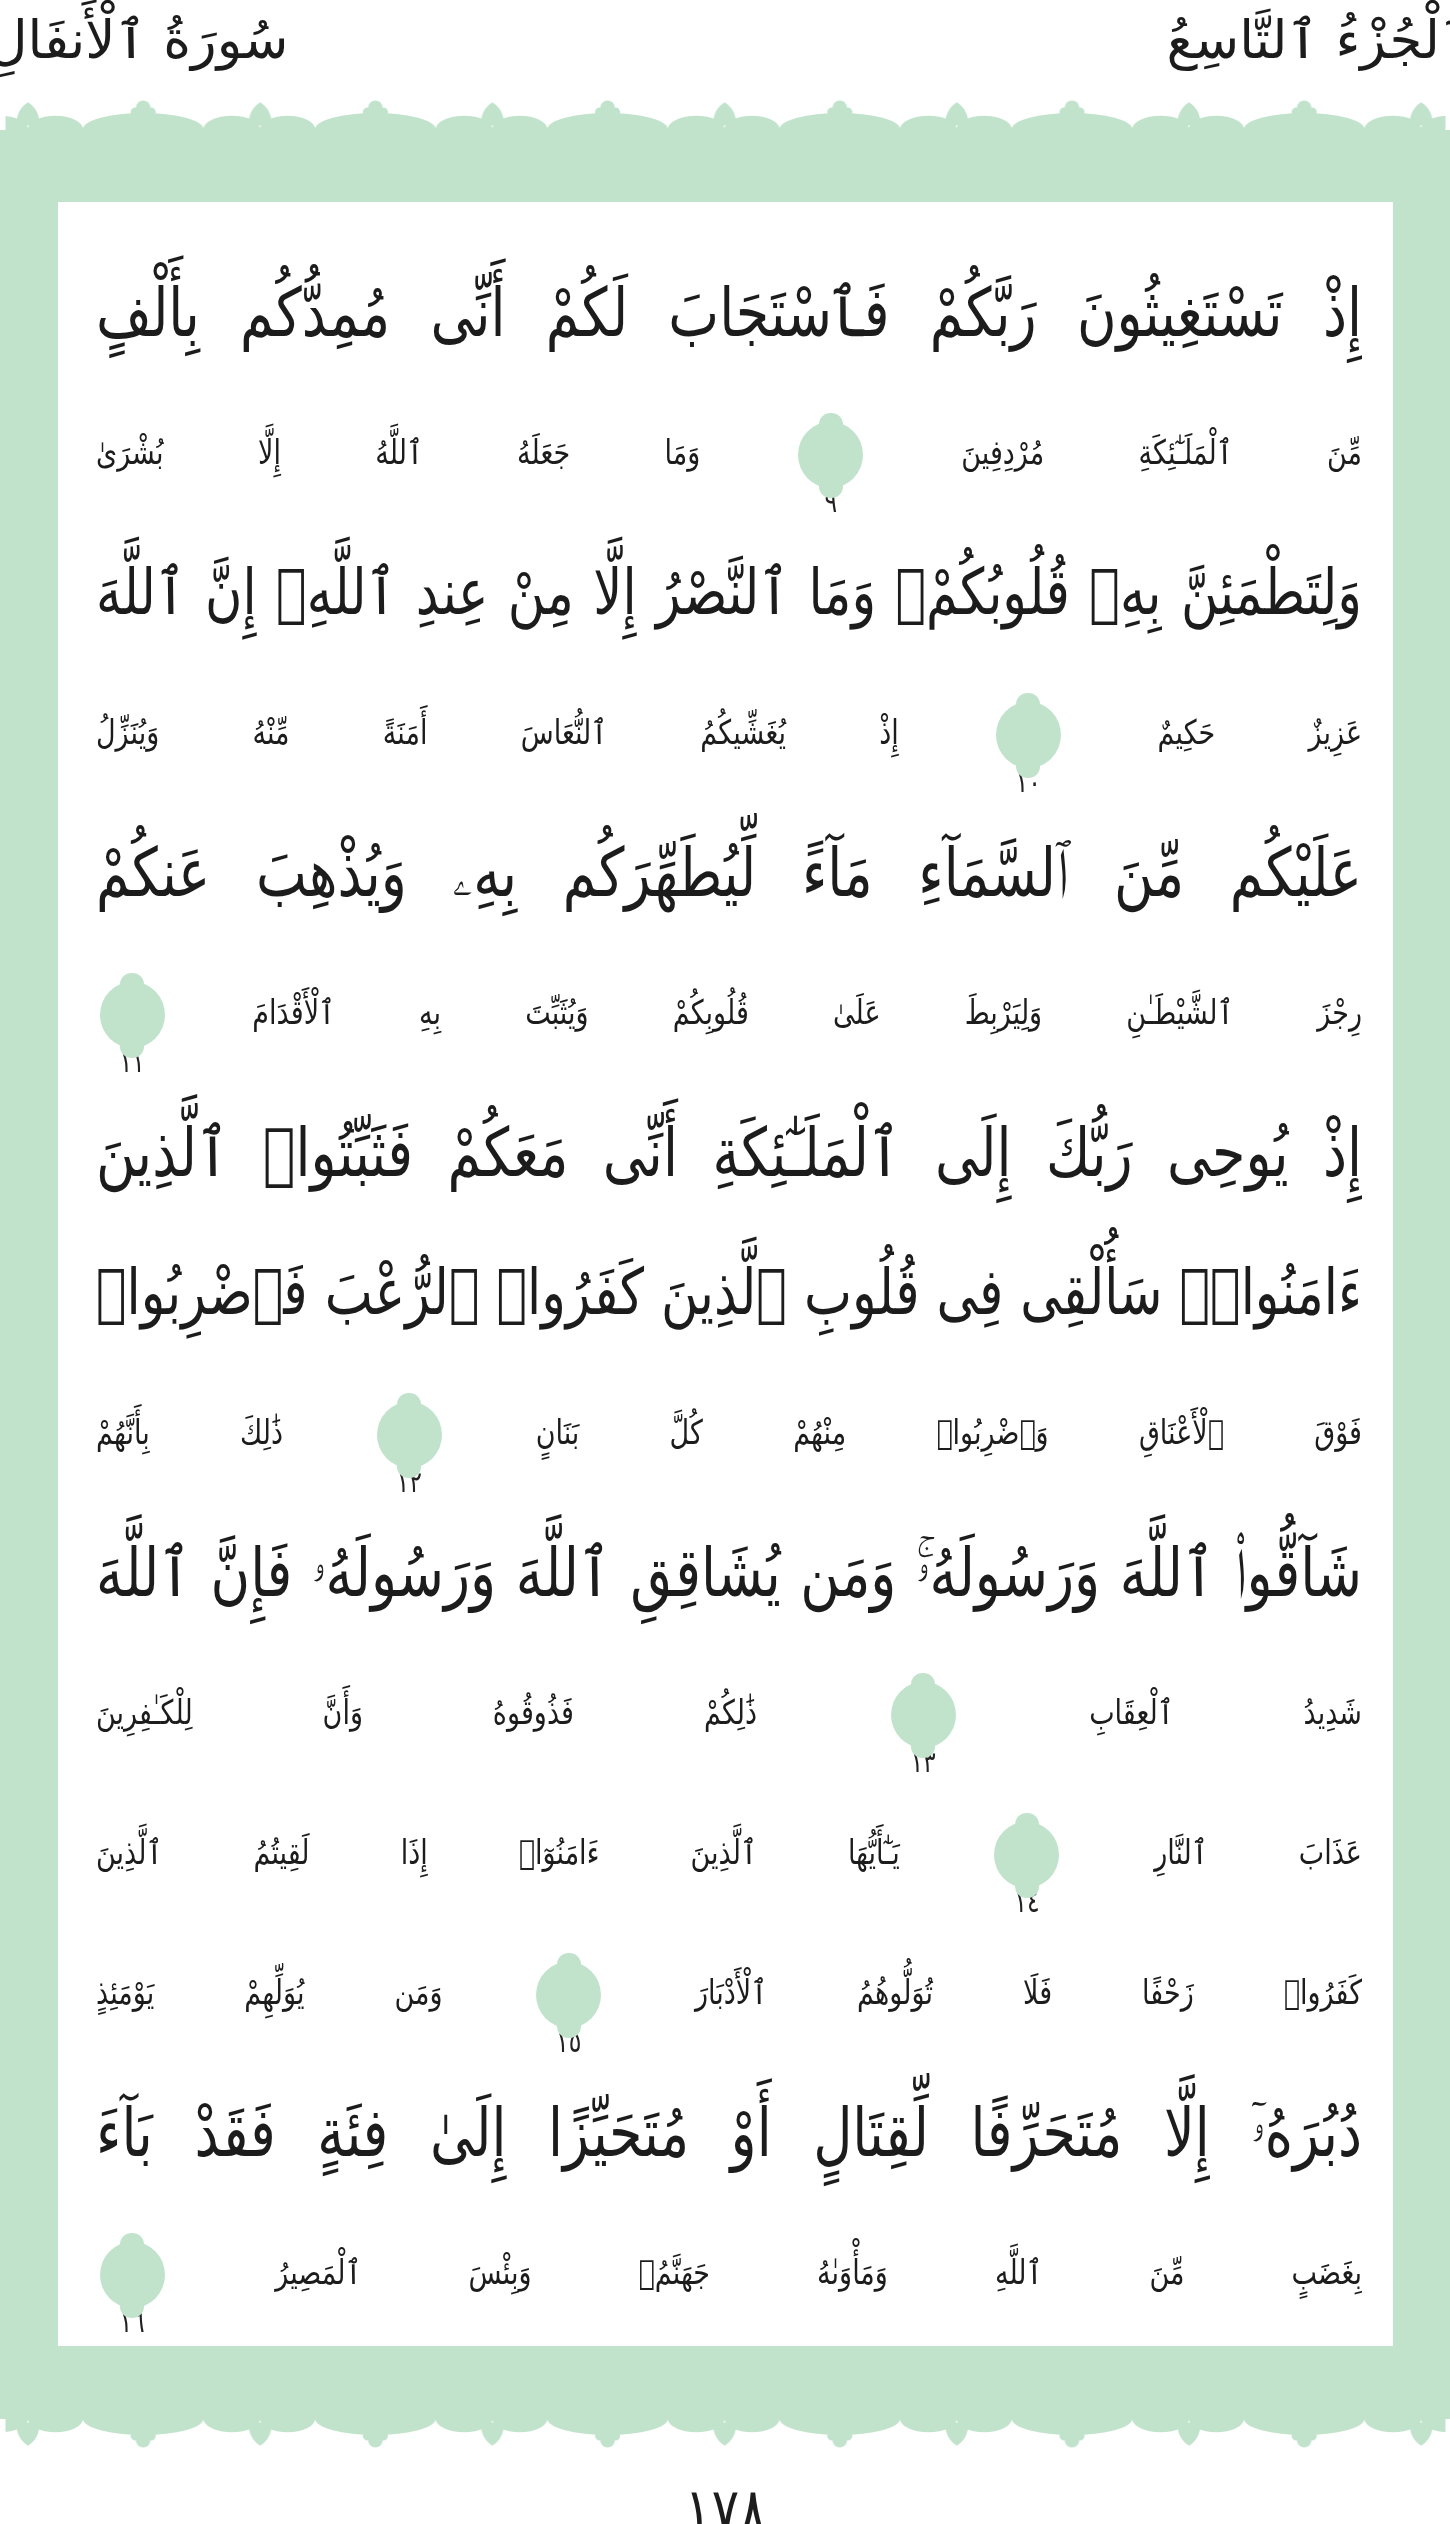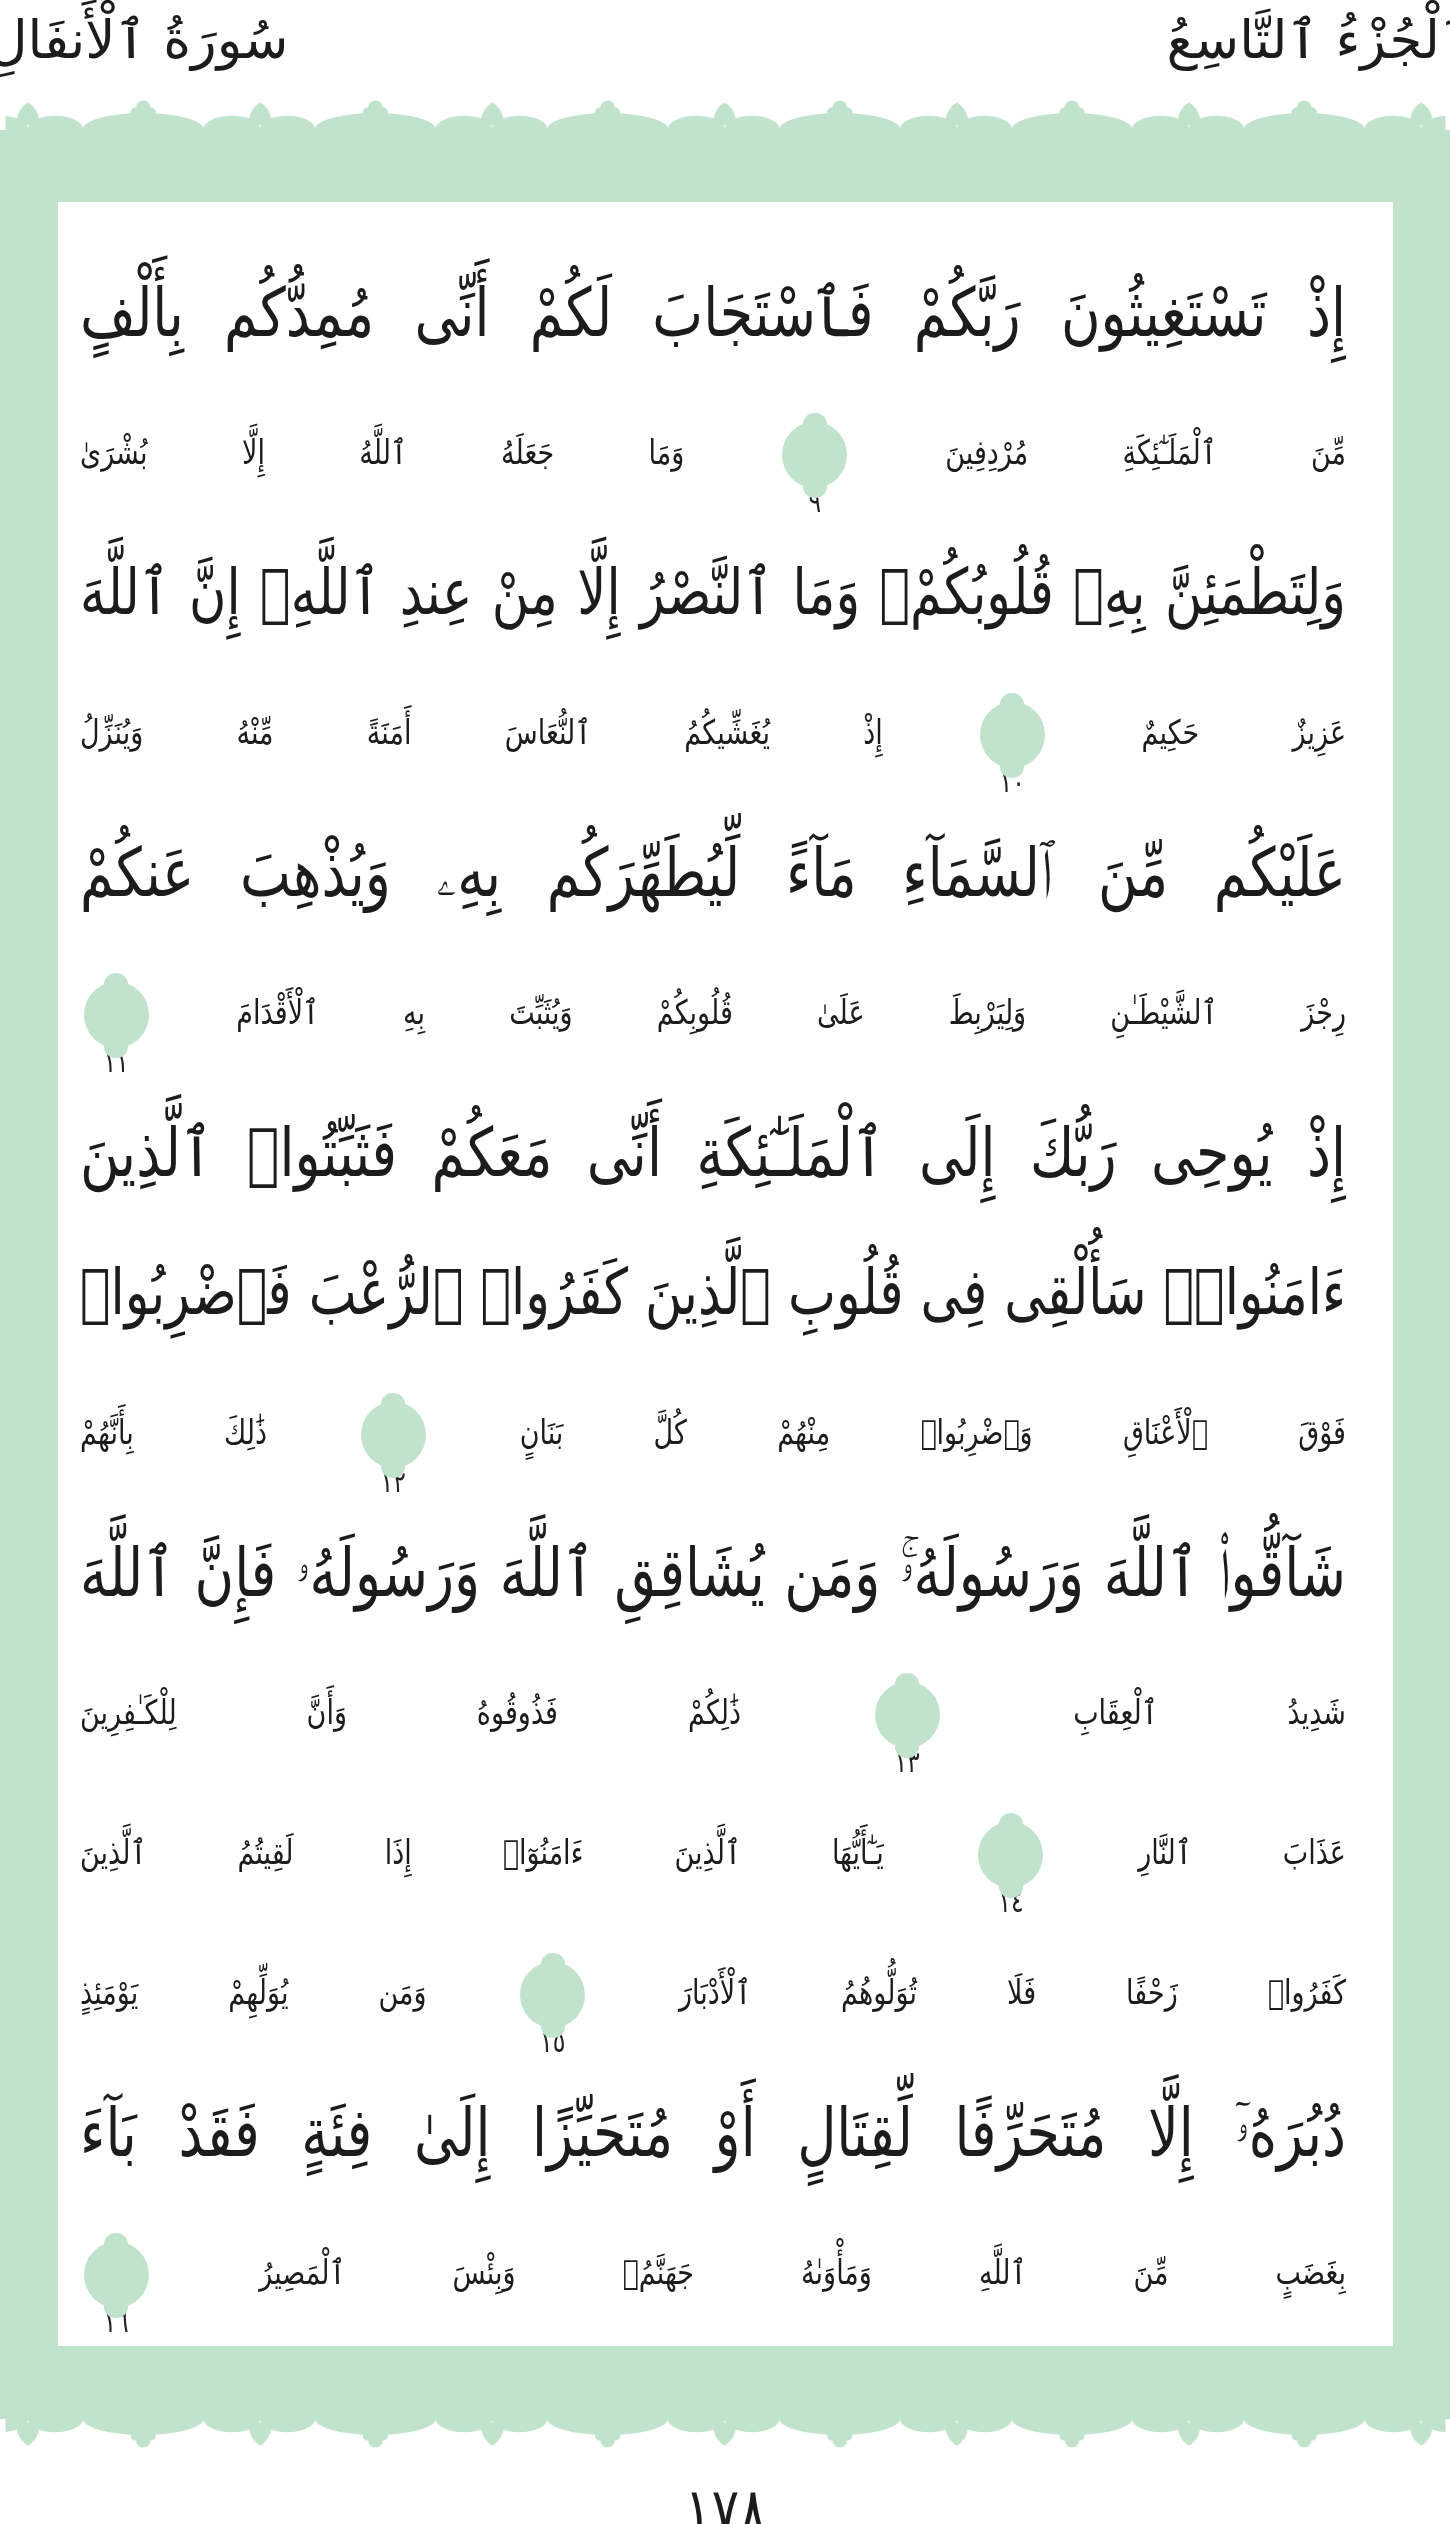--- a/index.html
+++ b/index.html
@@ -21,21 +21,21 @@
   }
   .scallop { position: absolute; left: 0; width: 1451px; height: 36px; display: block; }
   .scallop.top { top: 95px; }
   .scallop.bottom { top: 2417px; transform: scaleY(-1); }
 
   .panel {
     position: absolute; left: 58px; top: 202px; width: 1335px; height: 2144px;
     background: #ffffff;
   }
   .lines {
-    position: absolute; left: 22px; top: 41px; width: 1266px; direction: rtl;
+    position: absolute; left: 38px; top: 41px; width: 1266px; direction: rtl;
   }
   .line {
     height: 140px; line-height: 140px; overflow: hidden;
     font-size: 54px; white-space: normal;
     text-align: justify; text-align-last: justify;
     transform: scaleY(1.25);
   }
   .ayah {
     display: inline-block; position: relative; width: 65px; height: 68px;
     vertical-align: middle; text-align: center; text-align-last: center;

